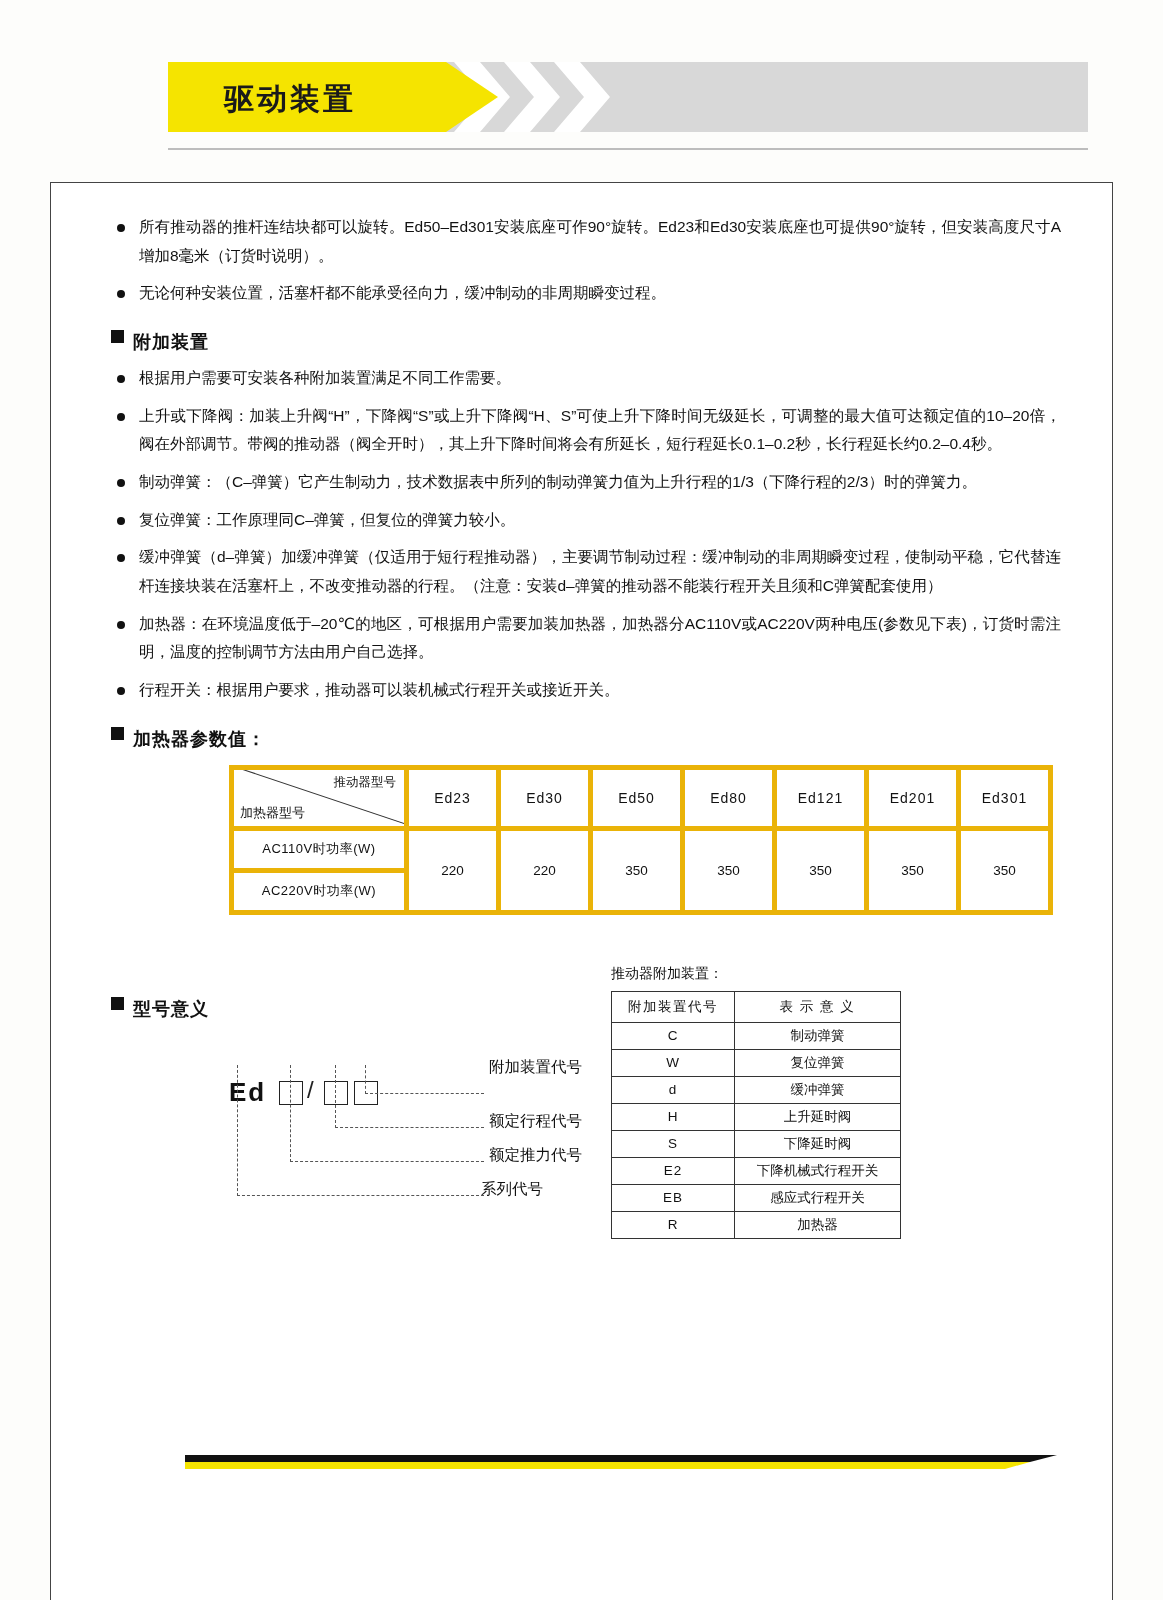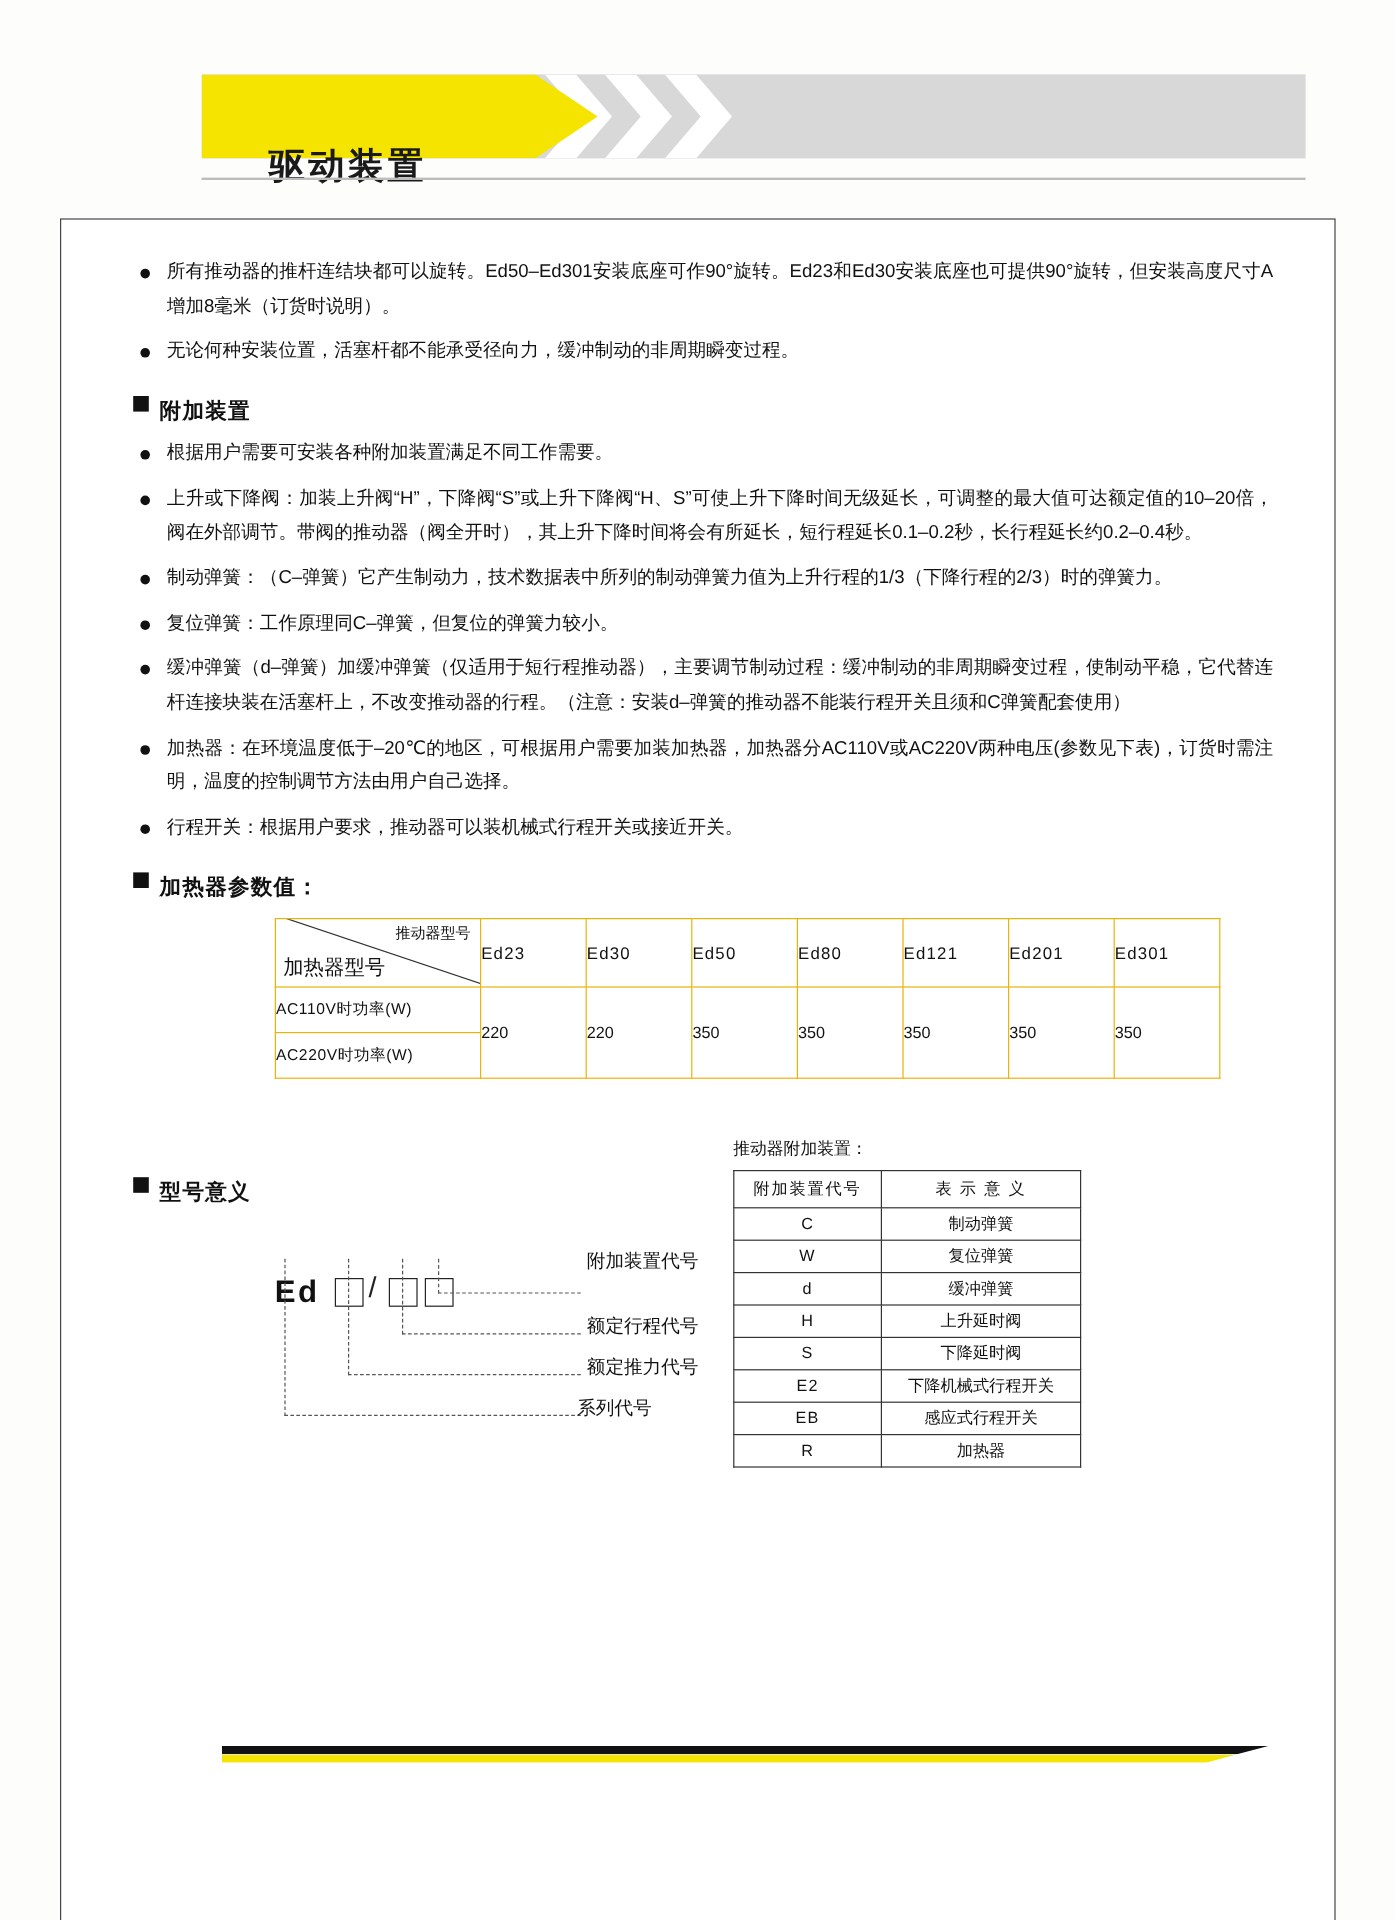--- a/index.html
+++ b/index.html
@@ -55,21 +55,20 @@
     clip-path: polygon(0 0, 278px 0, 330px 50%, 278px 100%, 0 100%);
   }
   .header-title {
     position: absolute;
     left: 56px;
     top: 17px;
     font-size: 30px;
     font-weight: bold;
     letter-spacing: 3px;
     color: #1a1a1a;
-    margin-top: 39px;
   }
   .header-rule {
     position: absolute;
     left: 168px;
     top: 148px;
     width: 920px;
     height: 2px;
     background: #bdbdbd;
   }
 
@@ -138,22 +137,22 @@
   
   .heater-wrap {
     margin-top: 14px;
     margin-left: 118px;
   }
   table.heater {
     border-collapse: collapse;
     font-size: 14px;
   }
   table.heater td {
-    border: 1px solid #eab308;
-    text-align: left;
+    border: 5px solid #eab308;
+    text-align: center;
     vertical-align: middle;
     padding: 0;
   }
   .hcorner {
     width: 170px;
     height: 56px;
     position: relative;
     overflow: hidden;
   }
   .hcorner .diag {
@@ -175,21 +174,21 @@
   .hcorner .top-lbl {
     position: absolute;
     right: 8px;
     top: 4px;
     font-size: 12.5px;
   }
   .hcorner .bot-lbl {
     position: absolute;
     left: 6px;
     bottom: 4px;
-    font-size: 17px;
+    font-size: 13px;
   }
   .hhead {
     width: 87px;
     height: 56px;
     font-size: 14px;
     letter-spacing: 1px;
   }
   .hrow-lbl {
     height: 37px;
     font-size: 13px;

